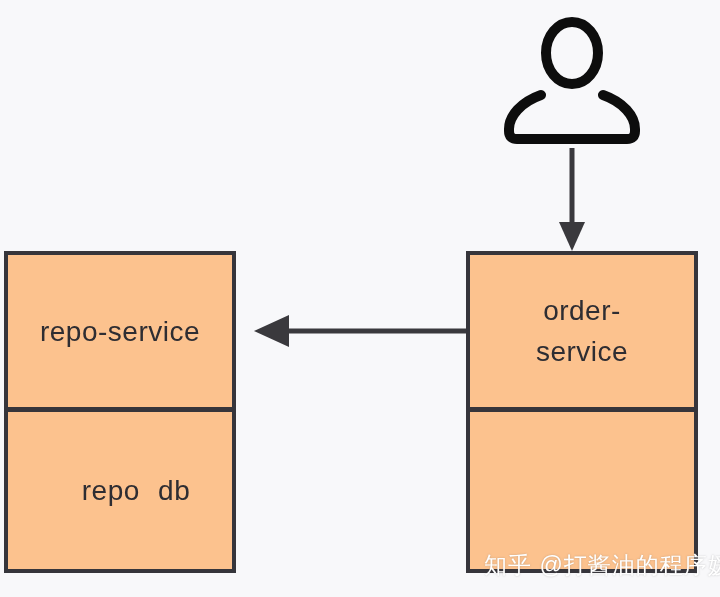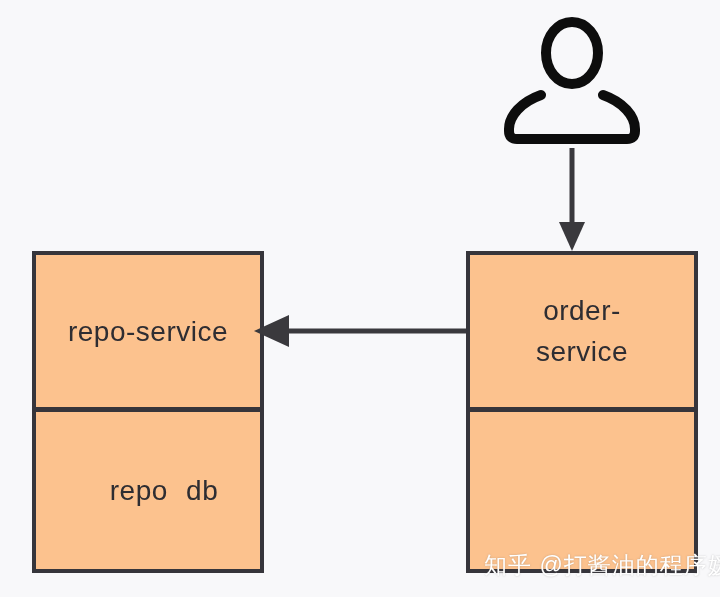--- a/index.html
+++ b/index.html
@@ -31,21 +31,21 @@
   .node {
     position: absolute;
     width: 232px; height: 322px;
     box-sizing: border-box;
     background: var(--box-fill, #fcc28e);
     border: 4px solid var(--box-border, #36353b);
     display: flex;
     flex-direction: column;
     z-index: 0;
   }
-  .node-repo  { left: 32px;  top: 251px; }
+  .node-repo  { left: 4px;  top: 251px; }
   .node-order { left: 466px; top: 251px; }
   .cell {
     display: flex;
     flex-direction: column;
     align-items: center;
     justify-content: center;
     box-sizing: border-box;
   }
   .cell-top {
     height: 157px;

